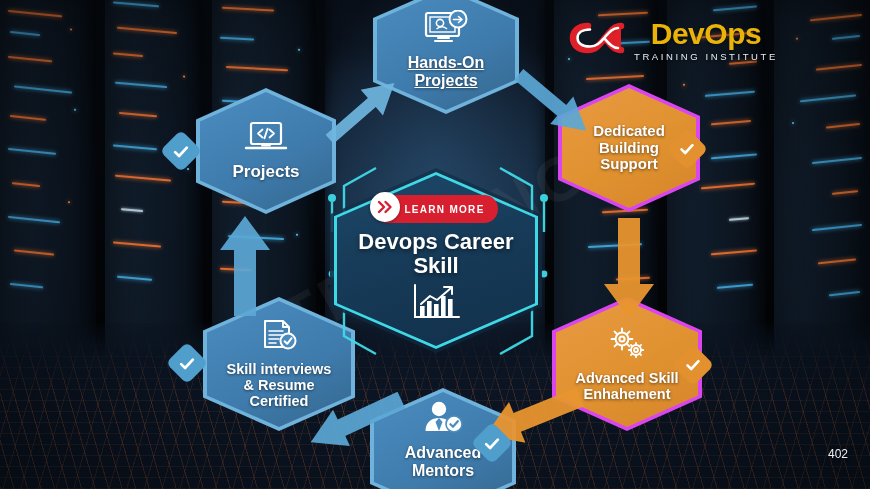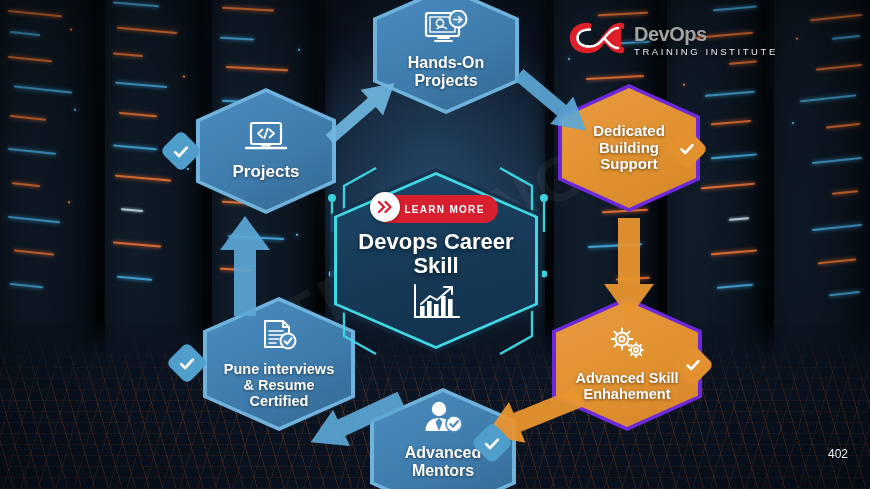--- a/index.html
+++ b/index.html
@@ -87,21 +87,21 @@
     display:flex;flex-direction:column;align-items:center;justify-content:center;
     width:100%;height:100%;
     padding:0 12px;box-sizing:border-box;
   }
   .hex .lbl{
     font-weight:bold;line-height:1.12;
     text-shadow:0 1px 3px rgba(0,0,0,.55);
   }
   .hex-blue{background:#6fb3dd;}
   .hex-blue .inner{background:linear-gradient(150deg,#4b8cbe 0%,#3f7cae 55%,#35688f 100%);}
-  .hex-orange{background:#6d28d9;justify-content:flex-end;}
+  .hex-orange{background:#d946ef;justify-content:flex-end;}
   .hex-orange .inner{background:linear-gradient(150deg,#e89a42 0%,#e0912f 55%,#d5852a 100%);}
 
   .hexicon{margin-bottom:6px;display:block;}
 
   
   .checkbadge{
     position:absolute;width:30px;height:30px;border-radius:6px;
     transform:rotate(45deg);
     display:flex;align-items:center;justify-content:center;
     z-index:6;
@@ -150,22 +150,22 @@
 
   
   .deco{position:absolute;z-index:2;pointer-events:none;}
 
   
   .arrow{position:absolute;z-index:4;}
 
   
   .logo{position:absolute;left:568px;top:16px;display:flex;align-items:center;z-index:10;}
   .logo-txt{margin-left:8px;line-height:1;}
-  .logo-name{font-size:20px;font-weight:bold;color:#a3a3a3;letter-spacing:-.5px;
-    text-shadow:0 1px 2px rgba(0,0,0,.5);}
+  .logo-name{font-size:30px;font-weight:bold;color:#eab308;letter-spacing:-.5px;
+    text-shadow:0 1px 2px rgba(0,0,0,.5);text-align:center;}
   .logo-sub{font-size:9.5px;color:#e9edf2;letter-spacing:2.6px;margin-top:3px;
     text-shadow:0 1px 2px rgba(0,0,0,.6);}
 
   .pagenum{
     position:absolute;right:22px;bottom:28px;z-index:10;
     color:#e8eef5;font-size:12px;text-shadow:0 1px 3px rgba(0,0,0,.8);
   }
 </style>
 </head>
 <body>
@@ -323,21 +323,21 @@
         <svg width="46" height="34" viewBox="0 0 46 34">
           <rect x="3" y="3" width="33" height="23" rx="2" fill="none" stroke="#fff" stroke-width="2.2"></rect>
           <rect x="7" y="7" width="25" height="15" fill="none" stroke="#fff" stroke-width="1.4"></rect>
           <circle cx="17" cy="13" r="3.6" fill="none" stroke="#fff" stroke-width="1.6"></circle>
           <path d="M13.5 19 Q19.5 14.5 24 19" fill="none" stroke="#fff" stroke-width="1.5"></path>
           <path d="M15 28 h11 M12 31 h17" stroke="#fff" stroke-width="2" stroke-linecap="round"></path>
           <circle cx="35" cy="9" r="8.5" fill="#4b8cbe" stroke="#fff" stroke-width="2"></circle>
           <path d="M30.5 9.5 h8 M35.5 6.5 l3.5 3 -3.5 3" fill="none" stroke="#fff" stroke-width="1.6" stroke-linecap="round" stroke-linejoin="round"></path>
         </svg>
       </span>
-      <div class="lbl" style="font-size:16px;">
+      <div class="lbl" style="font-size:16px;text-decoration:underline;">
         <div>Hands-On</div>
         <div>Projects</div>
       </div>
     </div>
   </div>
 
   <div class="hex hex-orange" style="left:558px;top:84px;width:142px;height:128px;">
     <div class="inner"></div>
     <div class="content">
       <div class="lbl" style="font-size:15px;">
@@ -414,21 +414,21 @@
       <span class="hexicon">
         <svg width="40" height="32" viewBox="0 0 40 32">
           <path d="M6 2 H24 L30 8 V28 H6 Z" fill="none" stroke="#fff" stroke-width="2" stroke-linejoin="round"></path>
           <path d="M24 2 V8 H30" fill="none" stroke="#fff" stroke-width="2" stroke-linejoin="round"></path>
           <path d="M10 12 h14 M10 16 h14 M10 20 h10 M10 24 h7" stroke="#fff" stroke-width="1.6" stroke-linecap="round"></path>
           <circle cx="29" cy="22" r="7.5" fill="#4b8cbe" stroke="#fff" stroke-width="2"></circle>
           <path d="M25.6 22.2 L28.2 24.8 L32.6 19.2" fill="none" stroke="#fff" stroke-width="2" stroke-linecap="round" stroke-linejoin="round"></path>
         </svg>
       </span>
       <div class="lbl" style="font-size:14.5px;">
-        <div>Pune interviews</div>
+        <div>Skill interviews</div>
         <div>&amp; Resume</div>
         <div>Certified</div>
       </div>
     </div>
   </div>
   <div class="checkbadge cb-blue" style="left:172px;top:348px;">
     <svg width="17" height="17" viewBox="0 0 16 16">
         <path d="M2.5 8.4 L6.2 12 L13.5 4.2" fill="none" stroke="#fff" stroke-width="2.6" stroke-linecap="round" stroke-linejoin="round"></path>
       </svg>
   </div>

